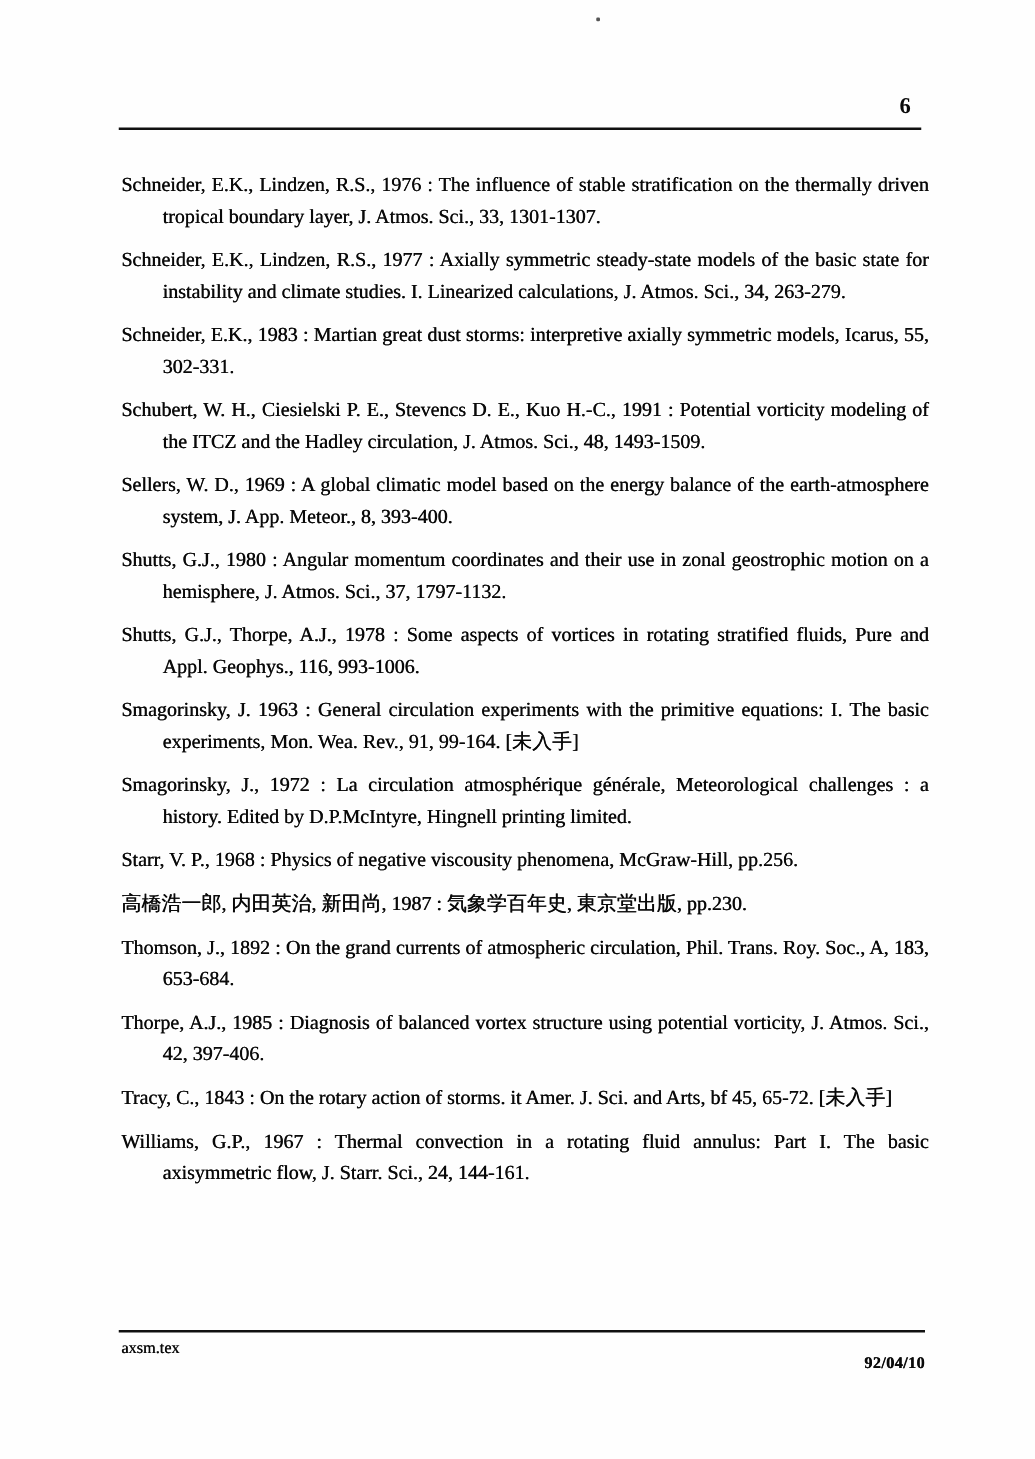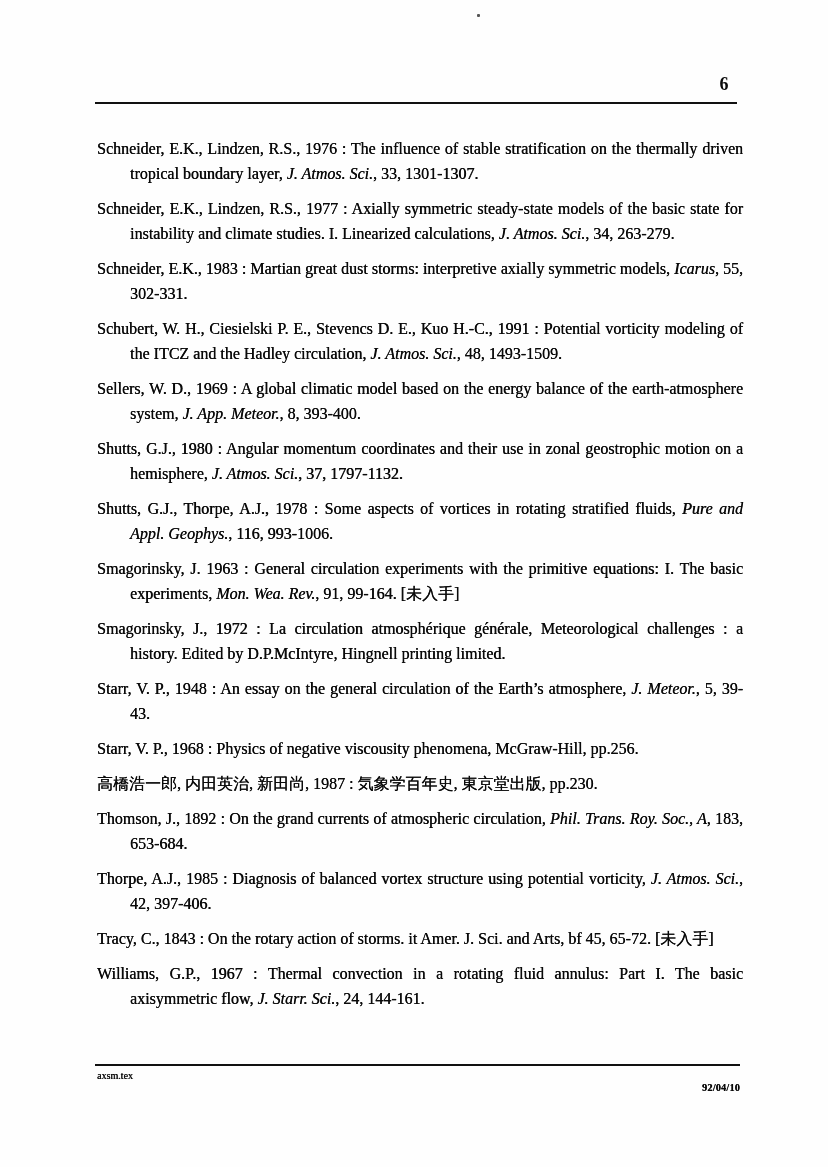--- a/index.html
+++ b/index.html
@@ -43,38 +43,38 @@
   .ref {
     margin: 0 0 10px 0;
     padding-left: 33px;
     text-indent: -33px;
     font-size: 16px;
     line-height: 25px;
     text-align: justify;
     
     text-shadow: 0.3px 0 0 currentColor;
   }
-  .ref .it { font-style: italic; }
+  .ref .it { }
   .ref .bd { font-weight: normal; }
   .foot-rule {
     position: absolute;
     left: 95px;
     top: 1064px;
     width: 645px;
     height: 2px;
     background: #111;
   }
   .footer-row {
     position: absolute;
     left: 97px;
     top: 1070px;
     width: 643px;
     display: flex;
     justify-content: space-between;
-    font-size: 10px;
+    font-size: 13px;
     text-shadow: 0.3px 0 0 currentColor;
   }
   .footer-date { font-weight: bold; letter-spacing: 0.3px; margin-top: 12px; }
   .speck {
     position: absolute;
     left: 477px;
     top: 14px;
     width: 3px;
     height: 3px;
     background: #555;
@@ -94,21 +94,20 @@
   <div class="refs">
       <p class="ref"><span class="rm">Schneider, E.K., Lindzen, R.S., 1976 :  The influence of stable stratification on the thermally driven tropical boundary layer, </span><span class="it">J. Atmos. Sci.</span><span class="rm">, </span><span class="bd">33</span><span class="rm">, 1301-1307.</span></p>
       <p class="ref"><span class="rm">Schneider, E.K., Lindzen, R.S., 1977 :  Axially symmetric steady-state models of the basic state for instability and climate studies.  I. Linearized calculations, </span><span class="it">J. Atmos. Sci.</span><span class="rm">, </span><span class="bd">34</span><span class="rm">, 263-279.</span></p>
       <p class="ref"><span class="rm">Schneider, E.K., 1983 :  Martian great dust storms: interpretive axially symmetric models, </span><span class="it">Icarus</span><span class="rm">, </span><span class="bd">55</span><span class="rm">, 302-331.</span></p>
       <p class="ref"><span class="rm">Schubert, W. H., Ciesielski P. E., Stevencs D. E., Kuo H.-C., 1991 :  Potential vorticity modeling of the ITCZ and the Hadley circulation, </span><span class="it">J. Atmos. Sci.</span><span class="rm">, </span><span class="bd">48</span><span class="rm">, 1493-1509.</span></p>
       <p class="ref"><span class="rm">Sellers, W. D., 1969 :  A global climatic model based on the energy balance of the earth-atmosphere system, </span><span class="it">J. App. Meteor.</span><span class="rm">, </span><span class="bd">8</span><span class="rm">, 393-400.</span></p>
       <p class="ref"><span class="rm">Shutts, G.J., 1980 :  Angular momentum coordinates and their use in zonal geostrophic motion on a hemisphere, </span><span class="it">J. Atmos. Sci.</span><span class="rm">, </span><span class="bd">37</span><span class="rm">, 1797-1132.</span></p>
       <p class="ref"><span class="rm">Shutts, G.J., Thorpe, A.J., 1978 :  Some aspects of vortices in rotating stratified fluids, </span><span class="it">Pure and Appl. Geophys.</span><span class="rm">, </span><span class="bd">116</span><span class="rm">, 993-1006.</span></p>
       <p class="ref"><span class="rm">Smagorinsky, J. 1963 :  General circulation experiments with the primitive equations: I. The basic experiments, </span><span class="it">Mon.  Wea.  Rev.</span><span class="rm">, </span><span class="bd">91</span><span class="rm">, 99-164. [未入手]</span></p>
       <p class="ref"><span class="rm">Smagorinsky, J., 1972 :  La circulation atmosphérique générale, Meteorological challenges : a history.  Edited by D.P.McIntyre, Hingnell printing limited.</span></p>
-      <p class="ref"><span class="rm">Starr, V. P., 1948 :  An essay on the general circulation of the Earth’s atmosphere, </span><span class="it">J. Meteor.</span><span class="rm">, </span><span class="bd">5</span><span class="rm">, 39-43.</span></p>
       <p class="ref"><span class="rm">Starr, V. P., 1968 :  Physics of negative viscousity phenomena, McGraw-Hill, pp.256.</span></p>
       <p class="ref"><span class="rm">高橋浩一郎, 内田英治, 新田尚, 1987 :  気象学百年史, 東京堂出版, pp.230.</span></p>
       <p class="ref"><span class="rm">Thomson, J., 1892 :  On the grand currents of atmospheric circulation, </span><span class="it">Phil.  Trans.  Roy. Soc.,  A</span><span class="rm">, </span><span class="bd">183</span><span class="rm">, 653-684.</span></p>
       <p class="ref"><span class="rm">Thorpe, A.J., 1985 :  Diagnosis of balanced vortex structure using potential vorticity, </span><span class="it">J. Atmos.  Sci.</span><span class="rm">, </span><span class="bd">42</span><span class="rm">, 397-406.</span></p>
       <p class="ref"><span class="rm">Tracy, C., 1843 :  On the rotary action of storms.  it Amer.  J. Sci.  and Arts, bf 45, 65-72. [未入手]</span></p>
       <p class="ref"><span class="rm">Williams, G.P., 1967 :  Thermal convection in a rotating fluid annulus:  Part I. The basic axisymmetric flow, </span><span class="it">J. Starr.  Sci.</span><span class="rm">, </span><span class="bd">24</span><span class="rm">, 144-161.</span></p>
     </div>
 
   <div class="foot-rule"></div>
 

